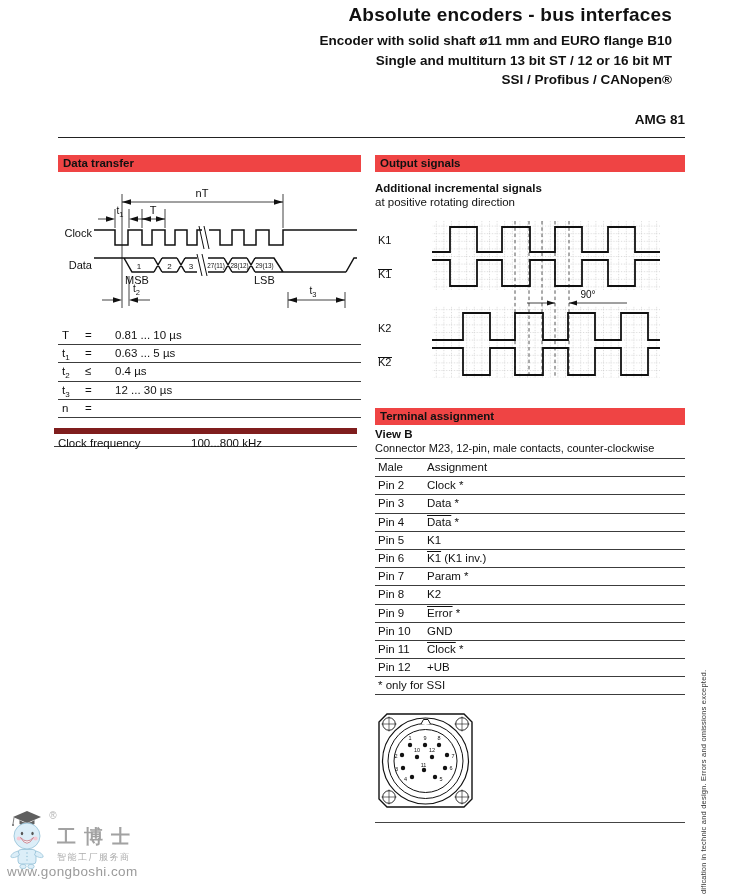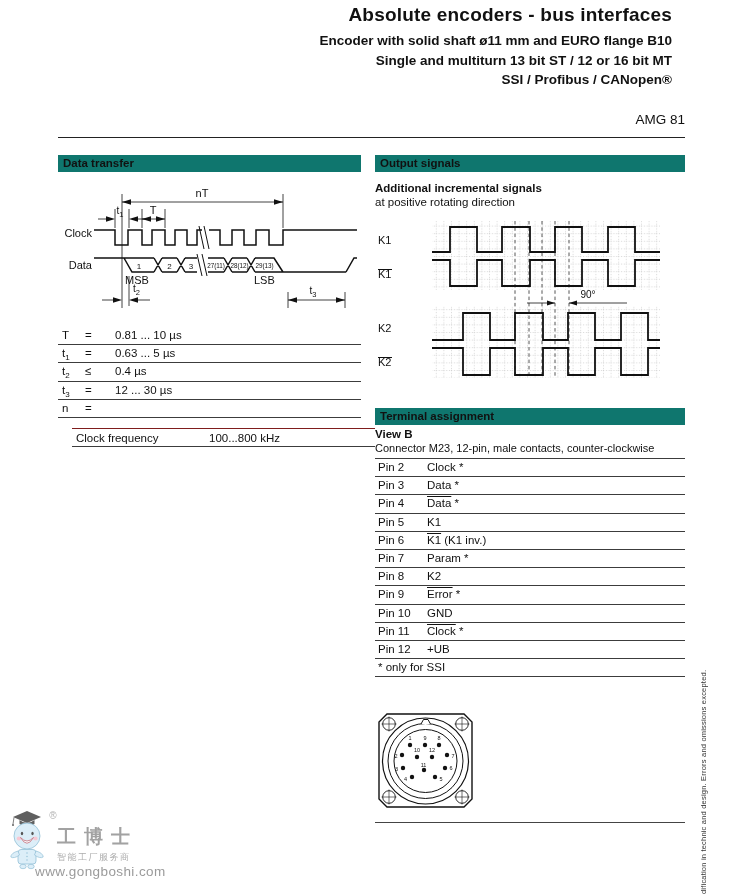--- a/index.html
+++ b/index.html
@@ -6,38 +6,38 @@
   body{
     width:729px;height:895px;position:relative;background:#ffffff;
     font-family:"Liberation Sans","DejaVu Sans",sans-serif;color:#111;
     overflow:hidden;
   }
   .abs{position:absolute;}
   
   .title{top:4px;right:57px;font-size:19px;font-weight:bold;letter-spacing:.2px;}
   .sub{right:57px;font-size:13.5px;font-weight:bold;}
   .sub1{top:33px;} .sub2{top:52.5px;} .sub3{top:72px;}
-  .model{top:112px;right:44px;font-size:13.5px;font-weight:normal;}
+  .model{top:112px;right:44px;font-size:13.5px;font-weight:bold;}
   .rule{height:1px;background:#222;}
   .top-rule{top:137px;left:58px;width:627px;}
   
-  .bar{height:17px;background:#0f766e;font-size:11.5px;font-weight:bold;
+  .bar{height:17px;background:#ef4444;font-size:11.5px;font-weight:bold;
        line-height:17px;padding-left:5px;box-sizing:border-box;}
   .bar-dt{left:58px;top:155px;width:303px;}
   .bar-os{left:375px;top:155px;width:310px;}
   .bar-ta{left:375px;top:408px;width:310px;}
   
   .timing-svg{left:58px;top:180px;}
   .ptable{left:58px;top:327px;width:303px;font-size:11.5px;}
   .prow{display:flex;height:17.2px;line-height:16px;border-bottom:1px solid #3c3c3c;align-items:flex-start;}
   .psym{width:27px;padding-left:4px;box-sizing:border-box;}
   .psym sub{font-size:8px;}
   .pop{width:30px;}
   .pval{flex:1;}
-  .cfreq{left:72px;top:428px;width:303px;height:18.5px;border-top:1px solid #7f1d1d;
+  .cfreq{left:54px;top:428px;width:303px;height:18.5px;border-top:6px solid #7f1d1d;
          border-bottom:1px solid #3c3c3c;display:flex;font-size:11.5px;line-height:18px;box-sizing:border-box;}
   .cfreq .lab{width:133px;padding-left:4px;}
   
   .ais-bold{left:375px;top:182px;font-size:11.5px;font-weight:bold;}
   .ais-sub{left:375px;top:196px;font-size:11.5px;}
   .waves-svg{left:375px;top:218px;}
   .viewb{left:375px;top:428px;font-size:11.5px;font-weight:bold;}
   .conndesc{left:375px;top:442px;font-size:11px;}
   .pintable{left:375px;top:458px;width:310px;font-size:11.5px;border-top:1px solid #3c3c3c;}
   .pinrow{display:flex;height:17.2px;line-height:16.5px;border-bottom:1px solid #3c3c3c;}
@@ -48,21 +48,21 @@
   .bot-rule{top:822px;left:375px;width:310px;background:#444;}
   
   .sidenote{left:699px;top:622px;height:272px;width:12px;
     writing-mode:vertical-rl;transform:rotate(180deg);
     font-size:7.5px;color:#333;letter-spacing:.2px;white-space:nowrap;}
   
   .footer{opacity:.9;}
   .mascot-svg{left:10px;top:808px;}
   .brand{left:57px;top:824px;font-size:19px;color:#999;letter-spacing:8px;font-weight:bold;}
   .tagline{left:57px;top:851px;font-size:9px;color:#a3a3a3;letter-spacing:1.5px;}
-  .url{left:7px;top:864px;font-size:13.5px;color:#909090;letter-spacing:.4px;margin-left:28px;}
+  .url{left:7px;top:864px;font-size:13.5px;color:#909090;letter-spacing:.4px;}
   svg text{font-family:"Liberation Sans","DejaVu Sans",sans-serif;}
 </style>
 </head>
 <body>
 
 <div>
 
   <div class="abs title">Absolute encoders - bus interfaces</div>
   <div class="abs sub sub1">Encoder with solid shaft ø11 mm and EURO flange B10</div>
   <div class="abs sub sub2">Single and multiturn 13 bit ST / 12 or 16 bit MT</div>
@@ -208,20 +208,24 @@
       <text x="3" y="148">K2</text>
       <text x="213" y="80" font-size="10" text-anchor="middle">90°</text>
     </g>
   </svg>
 
   <div class="abs bar bar-ta">Terminal assignment</div>
   <div class="abs viewb">View B</div>
   <div class="abs conndesc">Connector M23, 12-pin, male contacts, counter-clockwise</div>
 
   <div class="abs pintable">
+    <div class="pinrow">
+      <span class="pc1">Male</span>
+      <span class="pc2">Assignment</span>
+    </div>
     <div>
         <div class="pinrow">
     <span class="pc1">Pin 2</span>
     <span class="pc2"><span>Clock *</span></span>
   </div>
         <div class="pinrow">
     <span class="pc1">Pin 3</span>
     <span class="pc2"><span>Data *</span></span>
   </div>
         <div class="pinrow">

